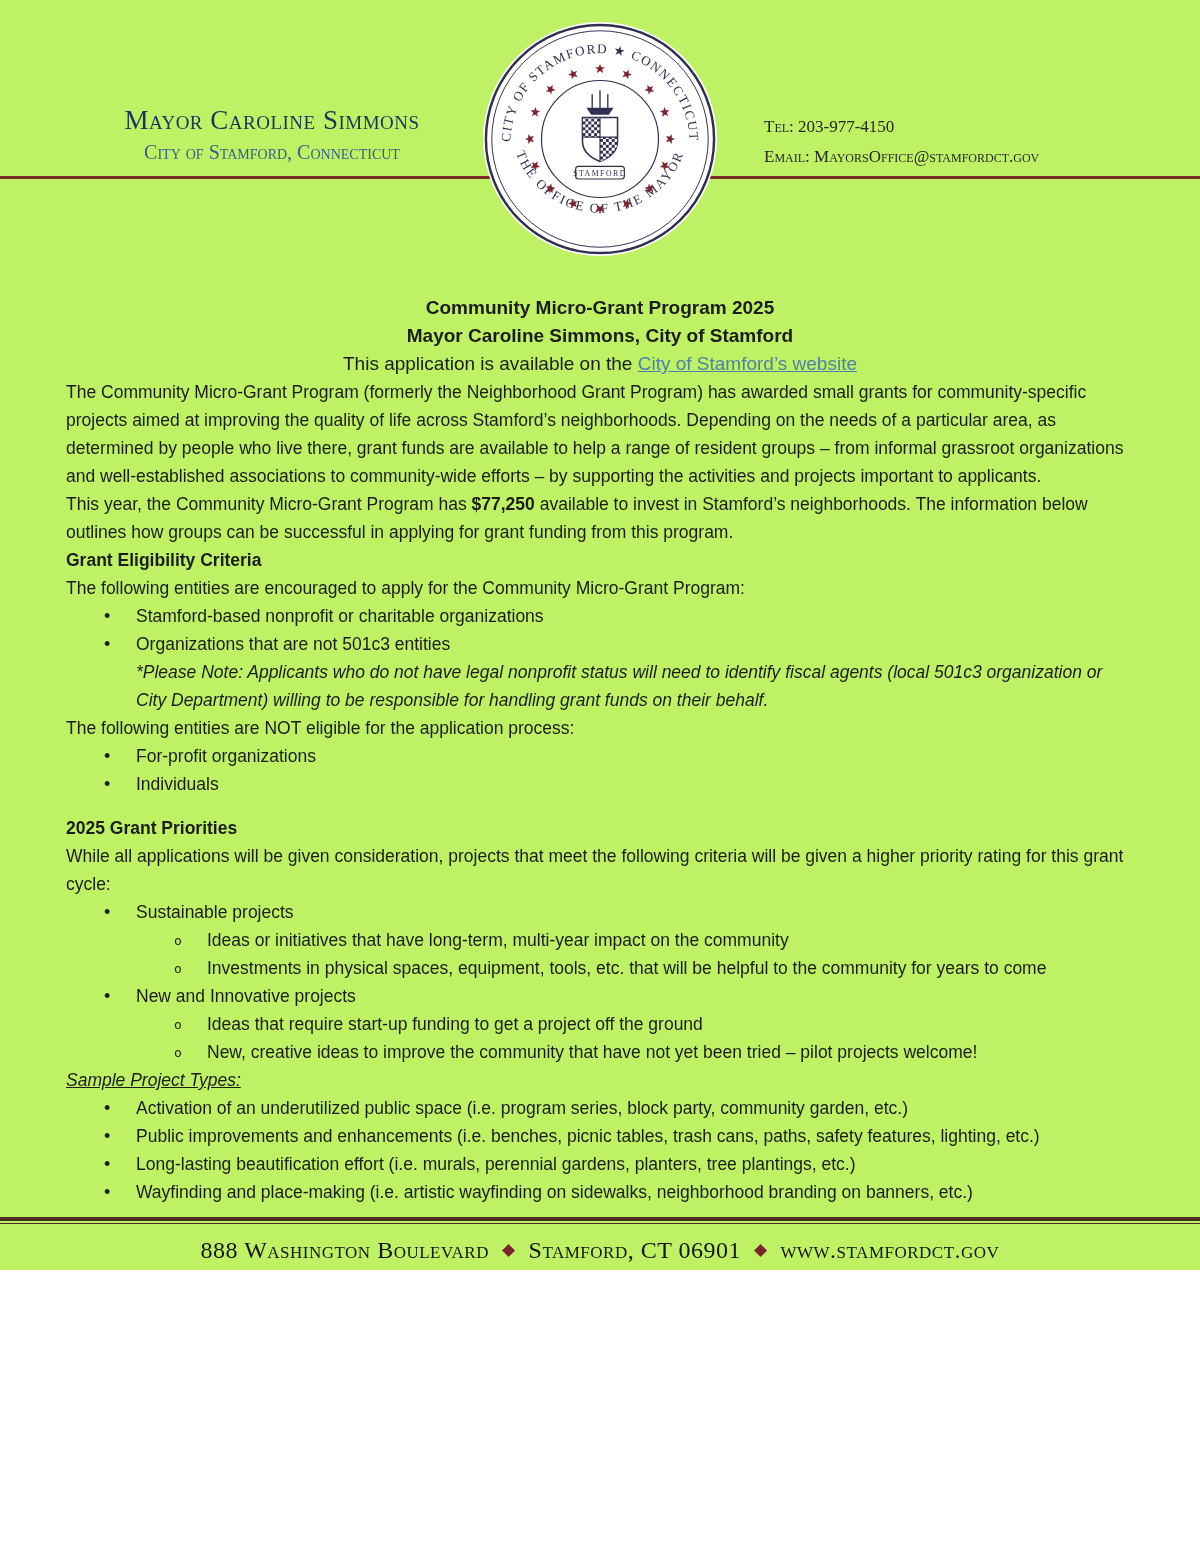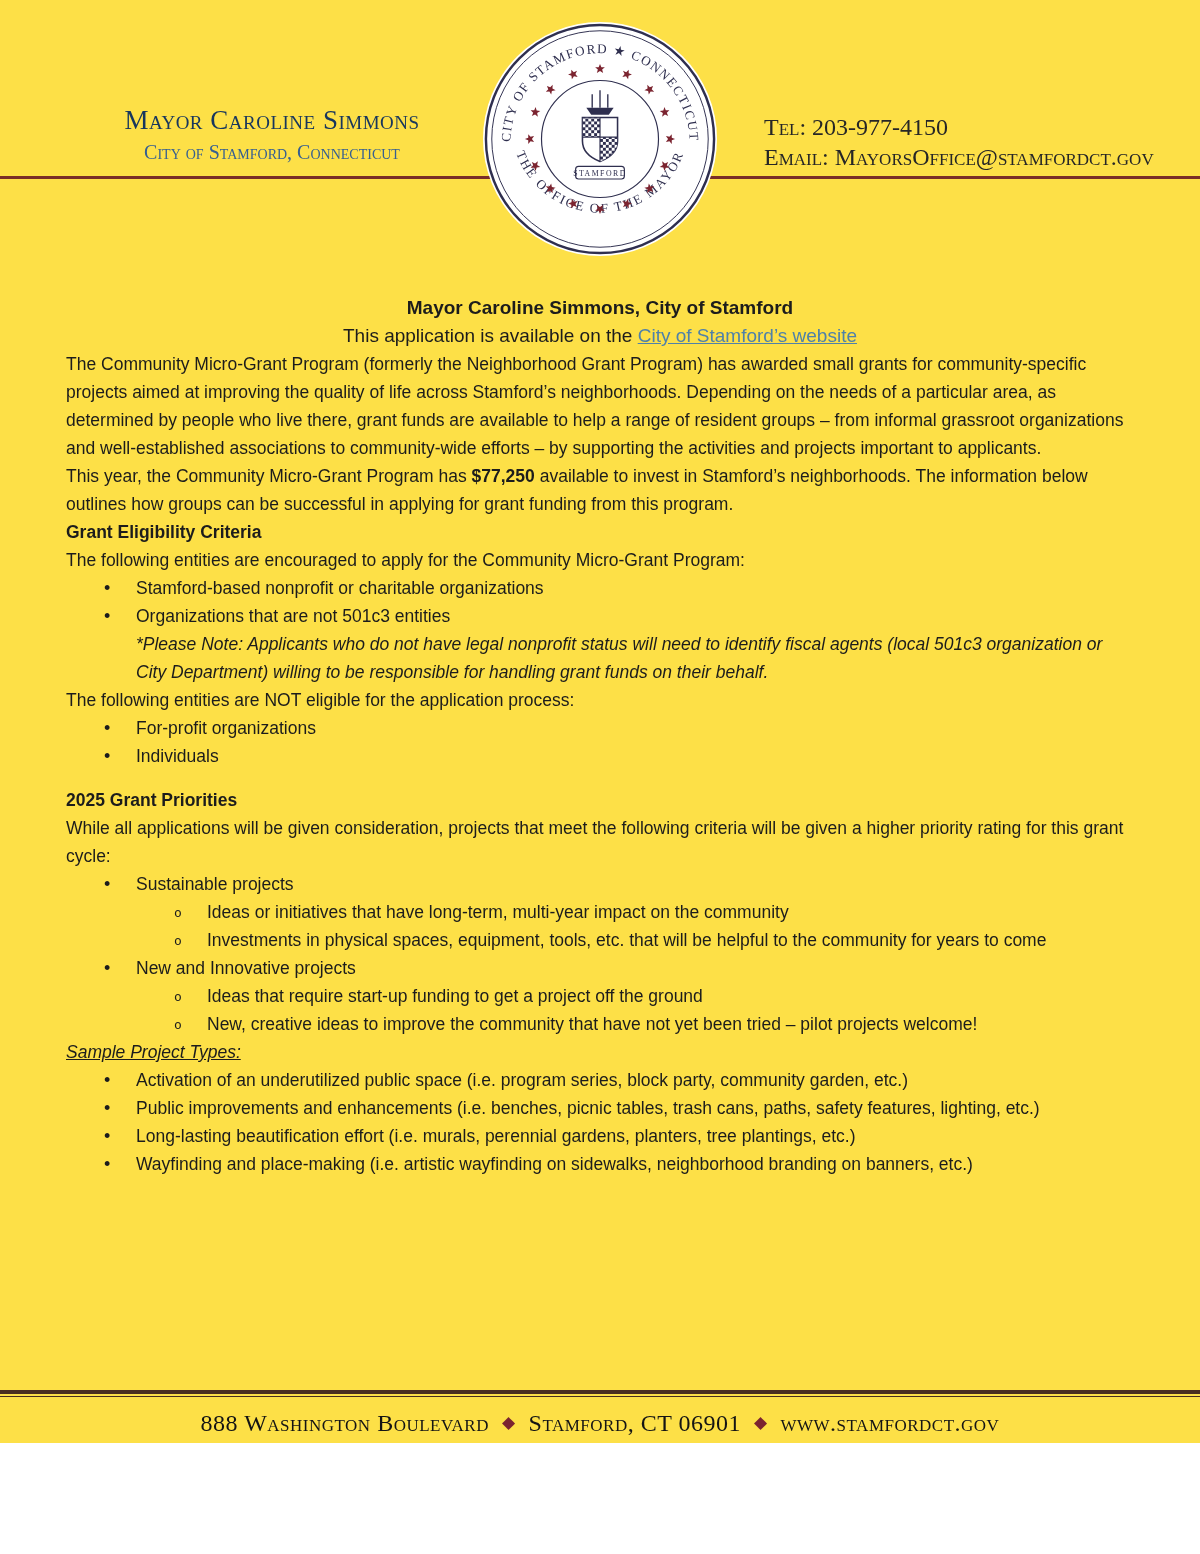--- a/index.html
+++ b/index.html
@@ -1,42 +1,42 @@
 <!DOCTYPE html>
 <html><head>
 <meta charset="utf-8">
 <style>
   html,body{margin:0;padding:0;background:#ffffff;}
   .page{
     position:relative;
     width:1200px;
-    height:1443px;
+    height:1270px;
     margin:0 auto;
-    background:#fde047;
+    background:#bef264;
     font-family:"Liberation Sans",sans-serif;
     color:#1c1c1c;
     overflow:hidden;
   }
 
   
   .header{position:relative;height:272px;}
   .header-rule{
     position:absolute;top:176px;left:0;width:100%;height:3px;
     background:#7a2e26;z-index:1;
   }
   .header-left{
     position:absolute;top:104px;left:62px;width:420px;text-align:center;
     font-family:"Liberation Serif",serif;font-variant:small-caps;z-index:1;
   }
   .mayor-name{font-size:27px;color:#17365d;letter-spacing:.5px;line-height:32px;}
   .city-line{font-size:20px;color:#365f91;margin-top:4px;line-height:24px;}
   .header-right{
     position:absolute;top:112px;left:764px;width:420px;text-align:left;
     font-family:"Liberation Serif",serif;font-variant:small-caps;
-    font-size:24px;color:#262626;z-index:1;line-height:30px;
+    font-size:17px;color:#262626;z-index:1;line-height:30px;
   }
   .seal{
     position:absolute;top:22px;left:483px;width:234px;height:234px;
     background:#ffffff;border-radius:50%;z-index:2;
   }
   .seal svg{display:block;width:100%;height:100%;}
 
   
   .title-block{margin-top:22px;text-align:center;font-size:19px;line-height:28px;}
   .title-bold{font-weight:bold;}
@@ -153,20 +153,21 @@
       </svg>
     </div>
 
     <div class="header-right">
       <div>Tel: 203-977-4150</div>
       <div>Email: MayorsOffice@stamfordct.gov</div>
     </div>
   </div>
 
   <div class="title-block">
+    <div class="title-bold">Community Micro-Grant Program 2025</div>
     <div class="title-bold">Mayor Caroline Simmons, City of Stamford</div>
     <div><span>This application is available on the </span><a class="doc-link">City of Stamford’s website</a></div>
   </div>
 
   <div class="content">
 
     <p class="para">The Community Micro-Grant Program (formerly the Neighborhood Grant Program) has awarded small grants for community-specific projects aimed at improving the quality of life across Stamford’s neighborhoods. Depending on the needs of a particular area, as determined by people who live there, grant funds are available to help a range of resident groups – from informal grassroot organizations and well-established associations to community-wide efforts – by supporting the activities and projects important to applicants.</p>
 
     <p class="para"><span>This year, the Community Micro-Grant Program has </span><strong>$77,250</strong><span> available to invest in Stamford’s neighborhoods.  The information below outlines how groups can be successful in applying for grant funding from this program.</span></p>
 

